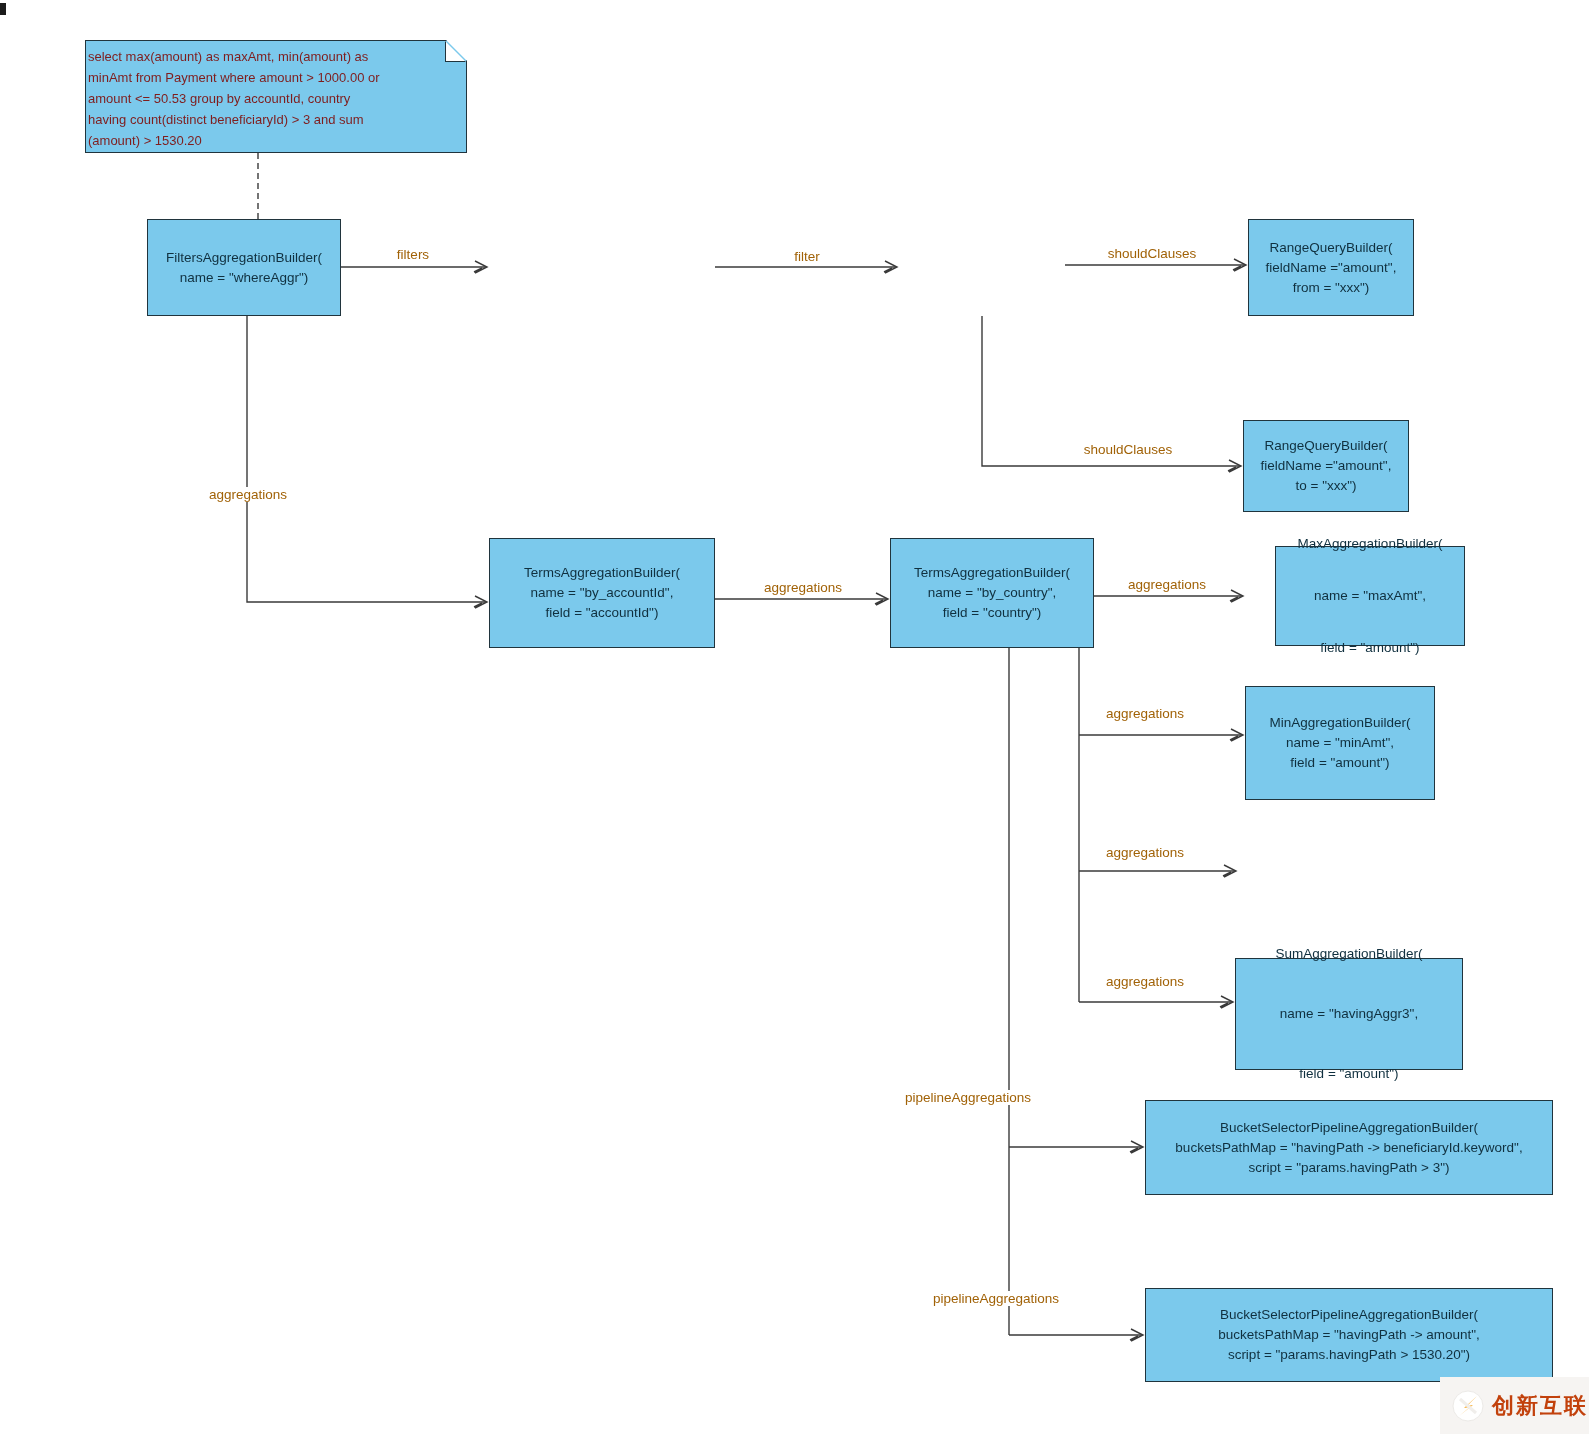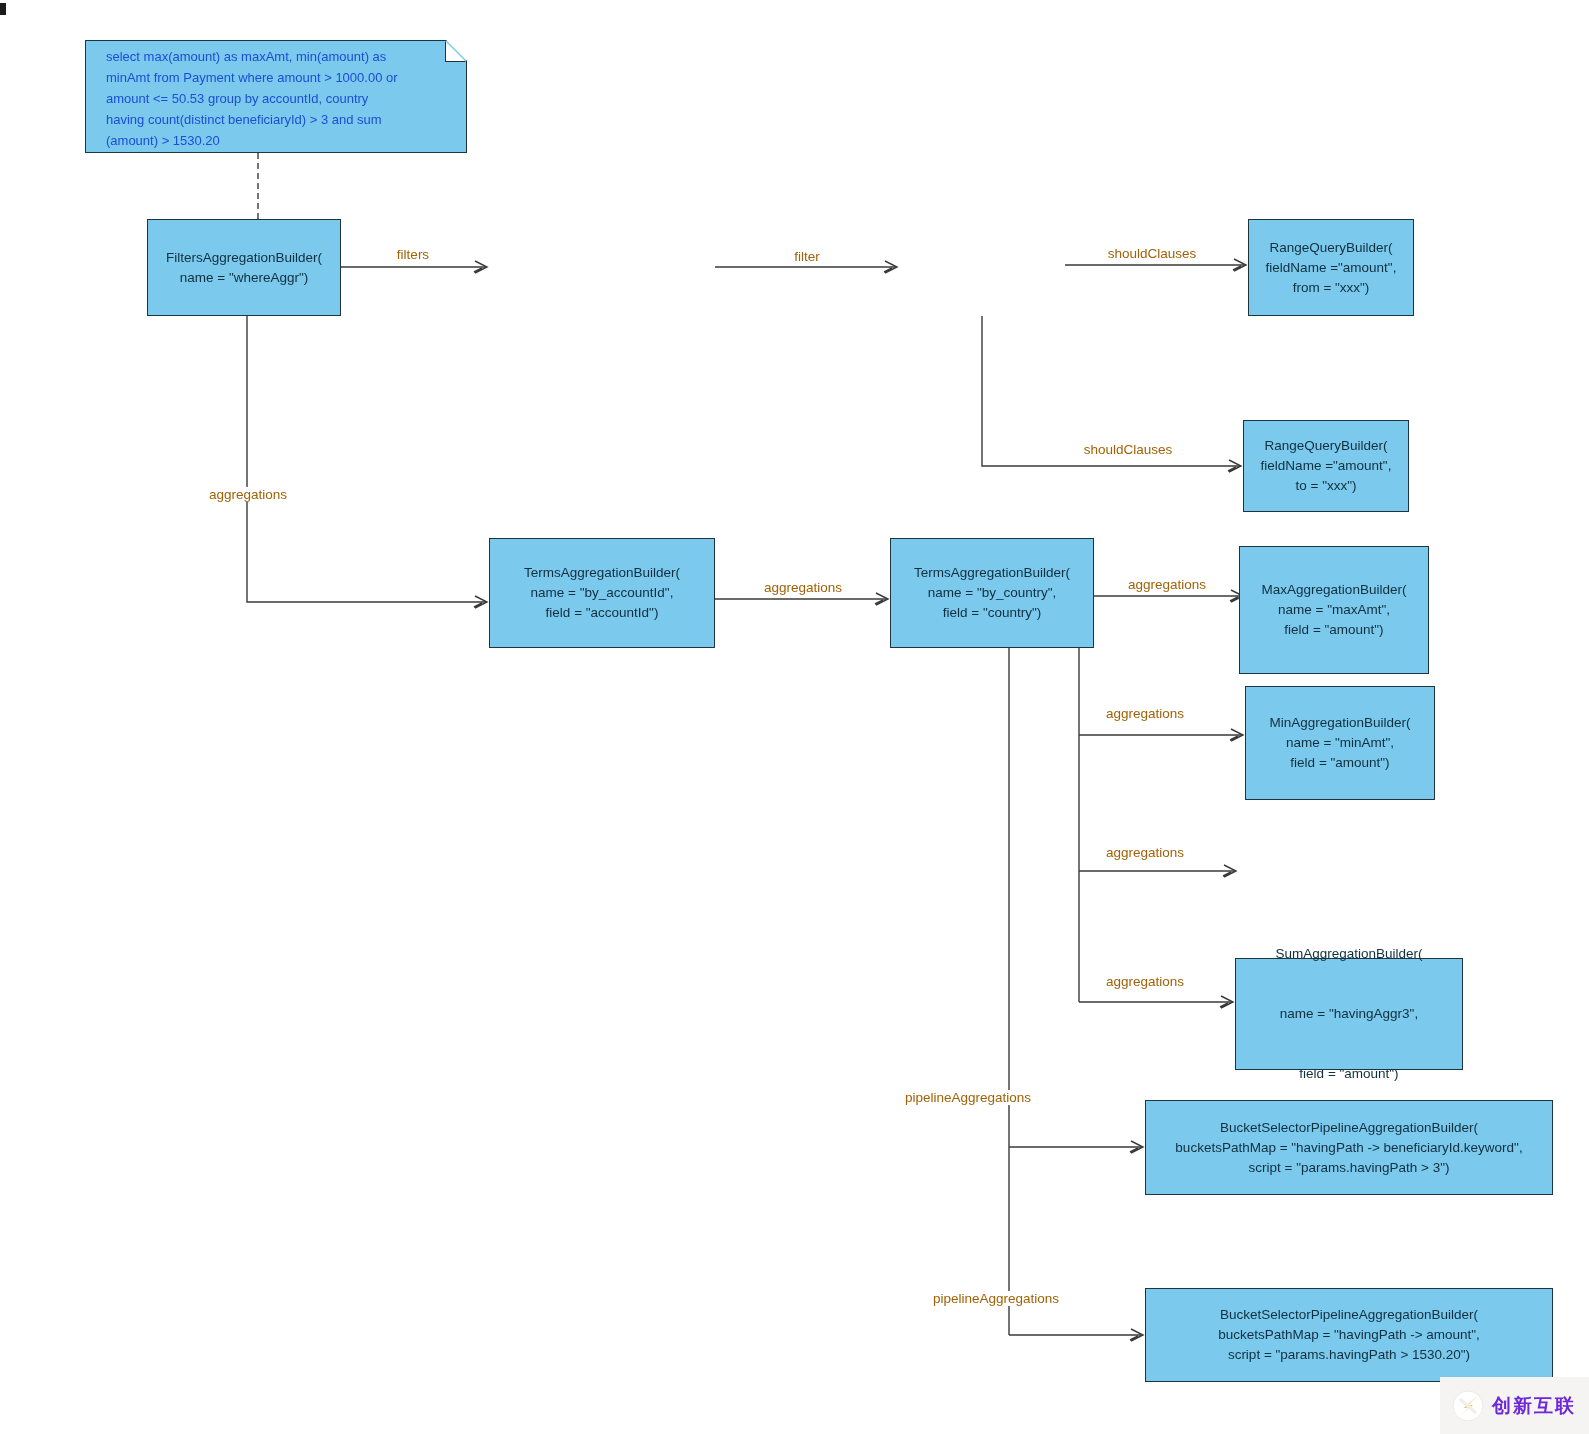--- a/index.html
+++ b/index.html
@@ -15,43 +15,43 @@
   .node{
     position:absolute;z-index:2;box-sizing:border-box;
     background:#7bc9ec;border:1.6px solid #20343d;color:#10303f;
     display:flex;flex-direction:column;justify-content:center;align-items:center;
     text-align:center;font-size:13.5px;line-height:20px;padding:4px 6px;
   }
   .nl{white-space:nowrap;}
   
   #note{
     position:absolute;left:85px;top:40px;width:382px;height:113px;z-index:2;box-sizing:border-box;
-    background:#7bc9ec;border:1.6px solid #20343d;color:#1d4ed8;
-    font-size:13px;line-height:21px;padding:5px 20px;text-align:left;
+    background:#7bc9ec;border:1.6px solid #20343d;color:#7f1d1d;
+    font-size:13px;line-height:21px;padding:5px 2px;text-align:left;
     clip-path:polygon(0 0,calc(100% - 21px) 0,100% 21px,100% 100%,0 100%);
   }
   #note .fold{
     position:absolute;top:0;right:0;width:21px;height:21px;background:#ffffff;
     border-left:1.6px solid #20343d;border-bottom:1.6px solid #20343d;box-sizing:border-box;
     clip-path:polygon(0 0,100% 100%,0 100%);
   }
   
   .elabel{
     position:absolute;z-index:3;transform:translateX(-50%);
     background:#ffffff;padding:0 3px;color:#a16207;font-size:13.5px;white-space:nowrap;
   }
   
   #n0{left:147px;top:219px;width:194px;height:97px;}
   #n1{left:489px;top:219px;width:226px;height:97px;}
   #n2{left:899px;top:219px;width:166px;height:97px;}
   #n3{left:1248px;top:219px;width:166px;height:97px;}
   #n4{left:1243px;top:420px;width:166px;height:92px;}
   #n5{left:489px;top:538px;width:226px;height:110px;}
   #n6{left:890px;top:538px;width:204px;height:110px;}
-  #n7{left:1239px;top:546px;width:190px;height:128px;}
+  #n7{left:1275px;top:546px;width:190px;height:100px;gap:32px;}
   #n8{left:1245px;top:686px;width:190px;height:114px;}
   #n9{left:1238px;top:826px;width:226px;height:90px;}
   #n10{left:1235px;top:958px;width:228px;height:112px;gap:40px;}
   #n11{left:1145px;top:1100px;width:408px;height:95px;}
   #n12{left:1145px;top:1288px;width:408px;height:94px;}
   
   #e0{left:413px;top:247px;}
   #e1{left:807px;top:249px;}
   #e2{left:1152px;top:246px;}
   #e3{left:1128px;top:442px;}
@@ -61,21 +61,21 @@
   #e7{left:1145px;top:706px;}
   #e8{left:1145px;top:845px;}
   #e9{left:1145px;top:974px;}
   #e10{left:968px;top:1090px;}
   #e11{left:996px;top:1291px;}
   
   #watermark{
     position:absolute;left:1440px;top:1377px;right:0;bottom:0;z-index:5;
     background:#f6f4f2;display:flex;align-items:center;gap:6px;padding-left:10px;box-sizing:border-box;
   }
-  #wm-text{color:#6d28d9;font-size:19px;font-weight:bold;letter-spacing:2px;white-space:nowrap;}
+  #wm-text{color:#c2410c;font-size:22px;font-weight:bold;letter-spacing:2px;white-space:nowrap;}
   .speck{position:absolute;left:0;top:3px;width:6px;height:12px;background:#1b1b1b;z-index:4;}
 </style>
 </head>
 <body>
 
 <div id="canvas">
 
   <div class="speck"></div>
 
   <svg id="wires" width="1589" height="1434" viewBox="0 0 1589 1434">

